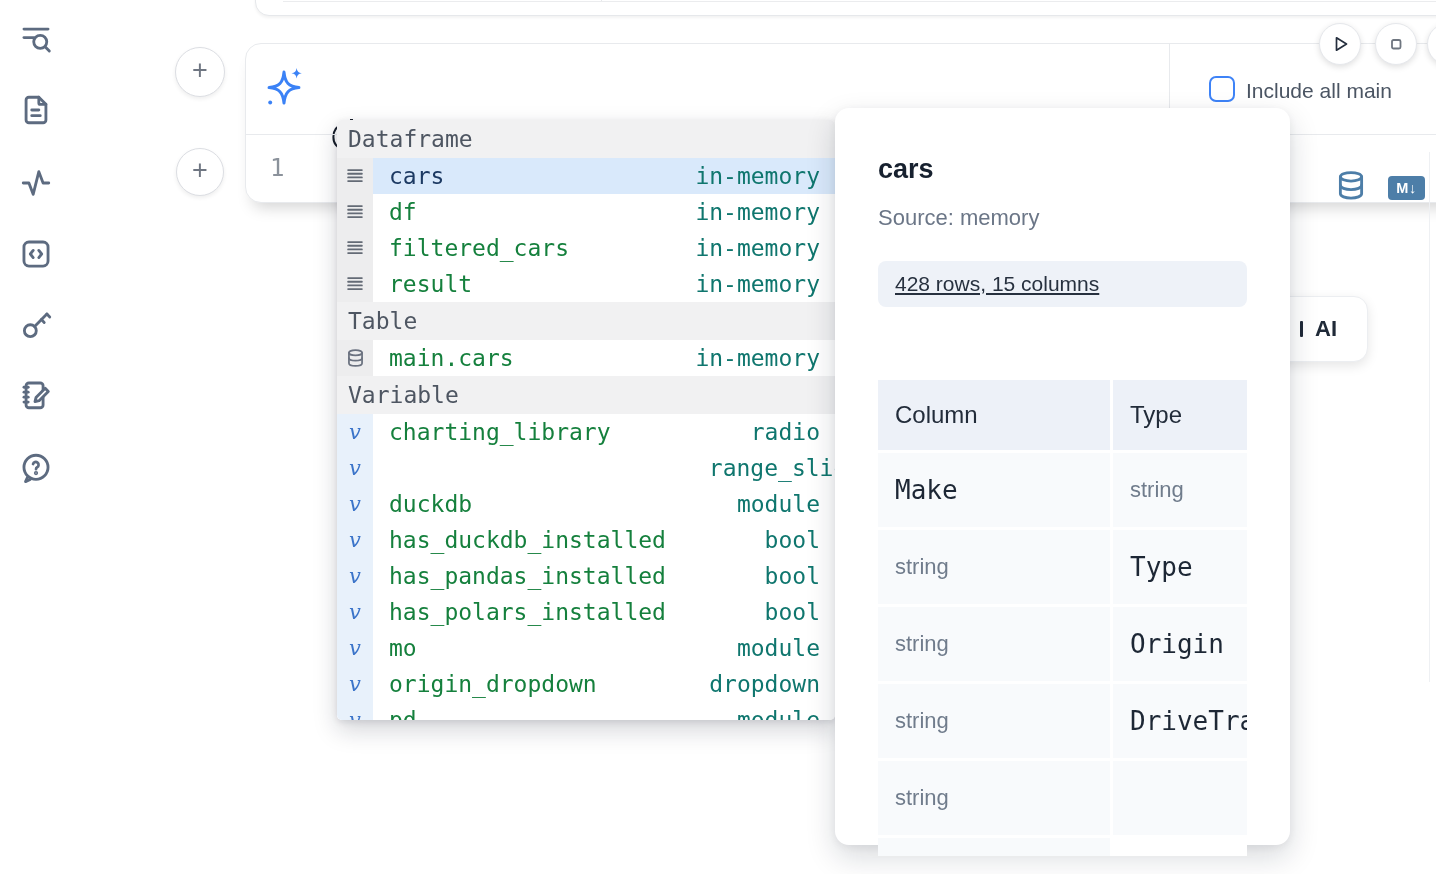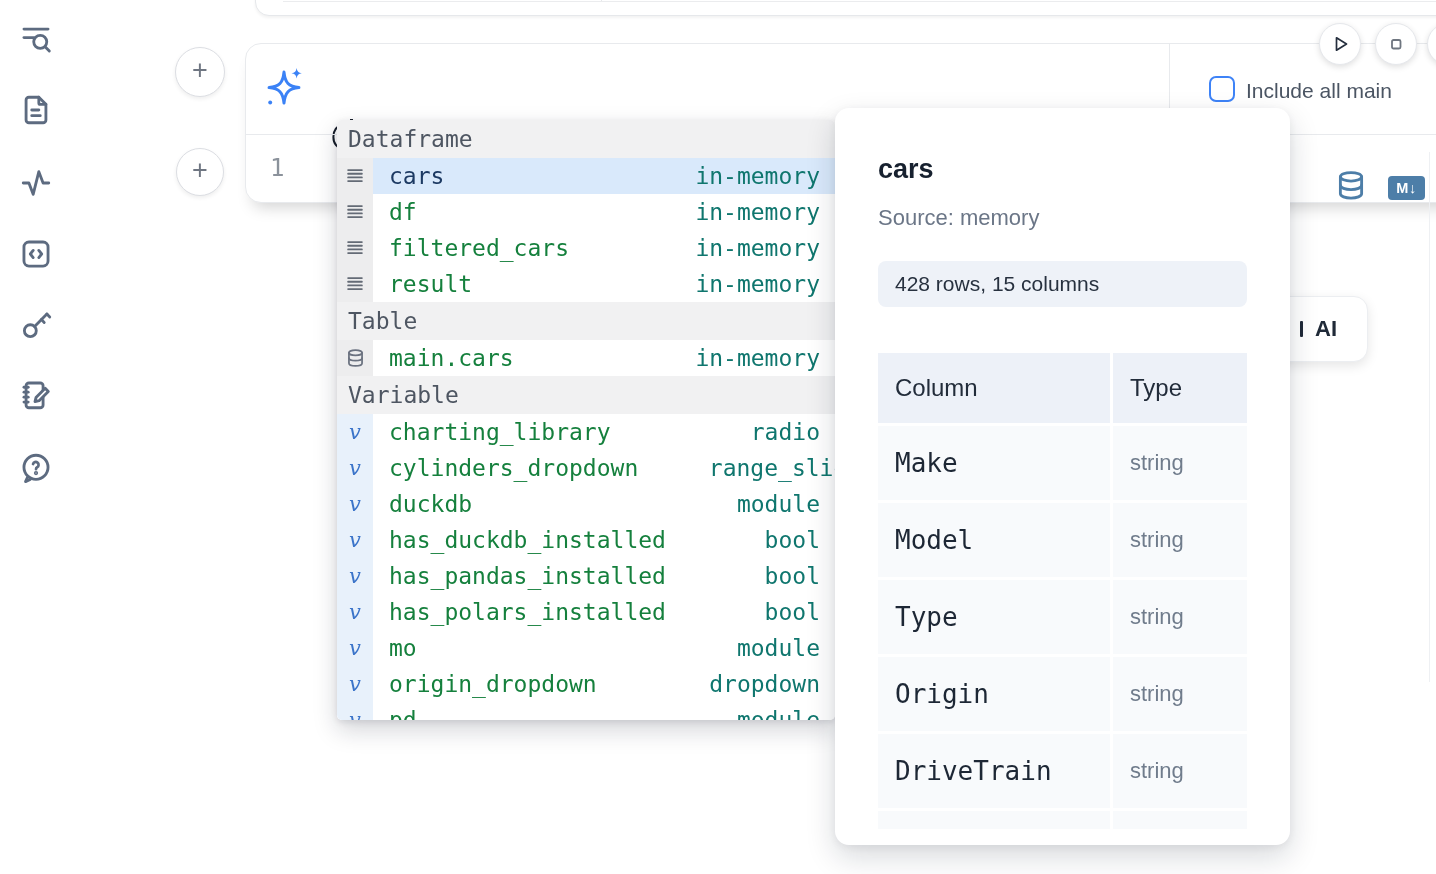--- a/index.html
+++ b/index.html
@@ -99,23 +99,23 @@
   
   .preview{
     position:absolute;left:835px;top:108px;width:455px;height:737px;z-index:20;
     background:#fff;border-radius:14px;box-sizing:border-box;padding:0 43px;
     box-shadow:0 12px 30px rgba(15,23,42,.16),0 2px 8px rgba(15,23,42,.06);
   }
   .pv-title{margin-top:46px;font-size:27px;font-weight:bold;color:#17212f;}
   .pv-source{margin-top:20px;font-size:22px;color:#6b7687;}
   .pv-shape{
     margin-top:30px;height:46px;line-height:46px;background:#eef2f8;border-radius:8px;
-    padding-left:17px;font-size:21px;color:#27313f;
-  }
-  .pv-tablewrap{margin-top:46px;height:476px;overflow:hidden;}
+    padding-left:17px;font-size:21px;color:#27313f;text-decoration:underline;
+  }
+  .pv-tablewrap{margin-top:73px;height:476px;overflow:hidden;}
   .pv-table{display:grid;grid-template-columns:232px 1fr;gap:3px;background:#fff;}
   .pv-th{height:70px;line-height:70px;background:#edf1f8;padding-left:17px;font-size:24px;color:#222c3a;}
   .pv-td-name{height:74px;line-height:74px;background:#f8fafc;padding-left:17px;
     font-family:"DejaVu Sans Mono",monospace;font-size:26px;color:#1d2735;}
   .pv-td-type{height:74px;line-height:74px;background:#f8fafc;padding-left:17px;font-size:22px;color:#707c8c;}
 
   .right-edge-line{position:absolute;left:1429px;top:152px;width:1px;height:530px;background:#eef0f3;}
 </style>
 </head>
 <body>
@@ -321,21 +321,20 @@
       <div class="ac-body">
         <span class="ac-name">charting_library</span>
         <span class="ac-detail">radio</span>
       </div>
     </div>
     <div class="ac-row">
       <div class="ac-gutter var">
         <span class="var-icon">v</span>
       </div>
       <div class="ac-body">
-        <span class="ac-name">cylinders_dropdown</span>
         <span class="ac-detail clip">range_slider</span>
       </div>
     </div>
     <div class="ac-row">
       <div class="ac-gutter var">
         <span class="var-icon">v</span>
       </div>
       <div class="ac-body">
         <span class="ac-name">duckdb</span>
         <span class="ac-detail">module</span>
@@ -400,21 +399,20 @@
 <div class="preview">
   <div class="pv-title">cars</div>
   <div class="pv-source">Source: memory</div>
   <div class="pv-shape">428 rows, 15 columns</div>
   <div class="pv-tablewrap">
     <div class="pv-table" id="pv-table">
       <div class="pv-th">Column</div>
       <div class="pv-th">Type</div>
     <div class="pv-td-name">Make</div>
         <div class="pv-td-type">string</div>
-        <div class="pv-td-name">Model</div>
         <div class="pv-td-type">string</div>
         <div class="pv-td-name">Type</div>
         <div class="pv-td-type">string</div>
         <div class="pv-td-name">Origin</div>
         <div class="pv-td-type">string</div>
         <div class="pv-td-name">DriveTrain</div>
         <div class="pv-td-type">string</div>
         <div class="pv-td-name"></div>
         <div class="pv-td-type"></div>
       </div>

